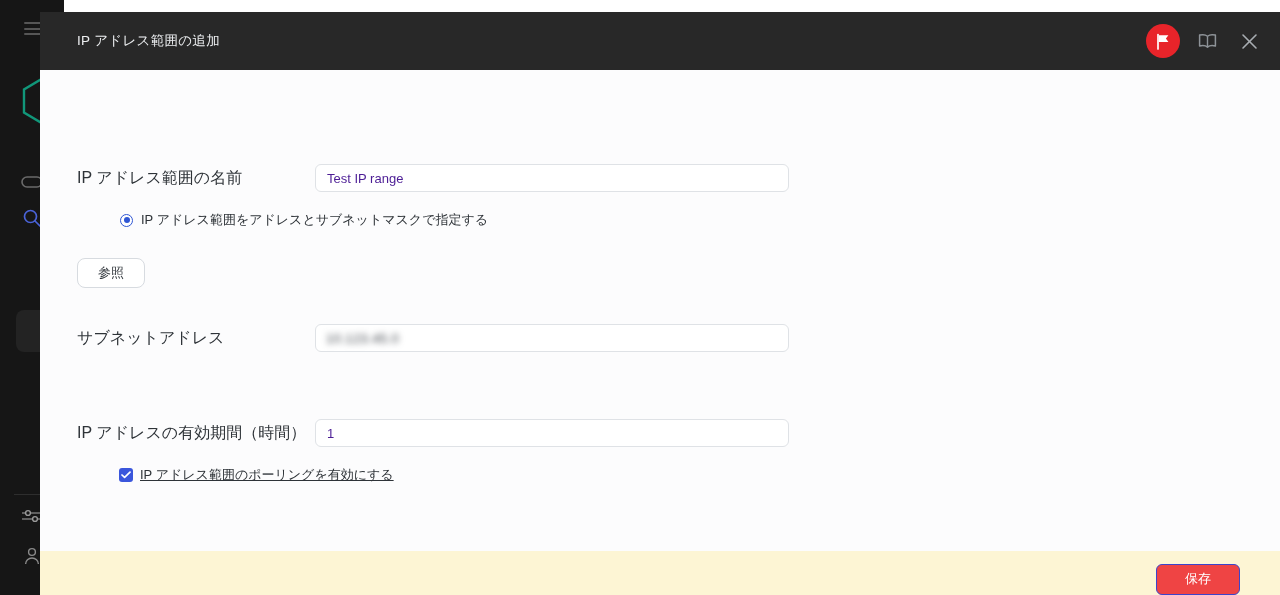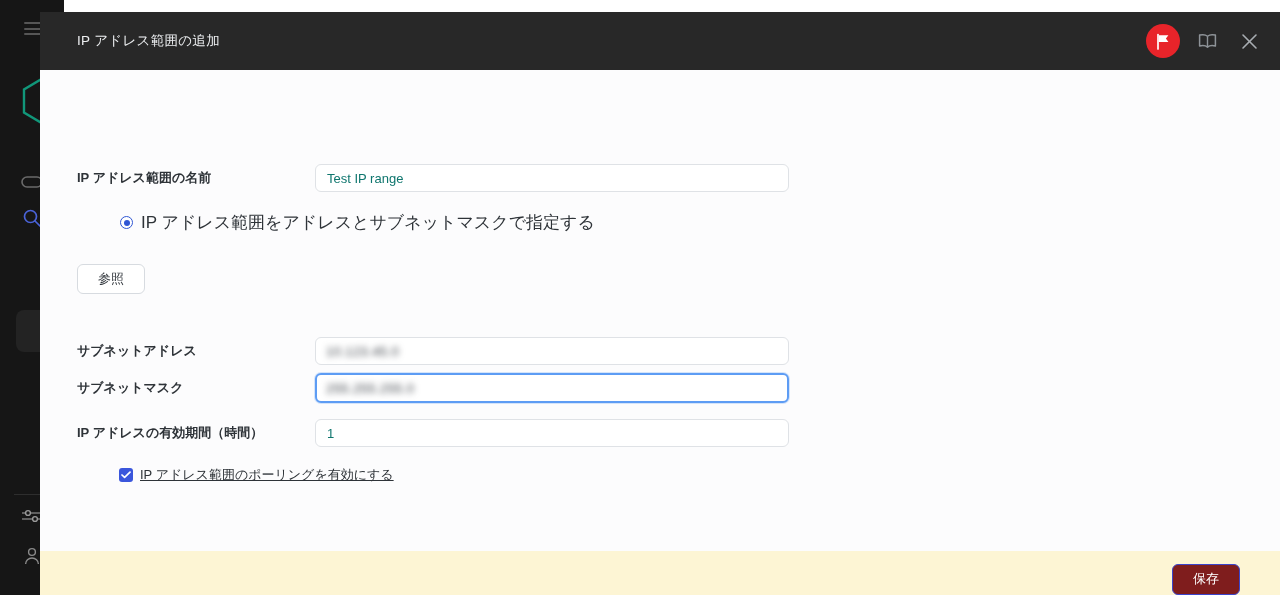--- a/index.html
+++ b/index.html
@@ -122,35 +122,34 @@
     overflow: hidden;
   }
 
   .form-row {
     position: absolute;
     display: flex;
     align-items: center;
   }
   .f-label {
     color: #2e3338;
-    font-size: 13px;
+    font-size: 16px;
     white-space: nowrap;
-    font-weight: bold;
   }
 
   .text-input {
     box-sizing: border-box;
     width: 474px;
     height: 28px;
     border: 1px solid #dfe2e6;
     border-radius: 6px;
     background: #ffffff;
     font-family: "Liberation Sans", "DejaVu Sans", sans-serif;
     font-size: 13px;
-    color: #0f766e;
+    color: #4c1d95;
     padding: 0 11px;
     outline: none;
   }
   .text-input.focused {
     border: 2px solid #5d9cf4;
     box-shadow: 0 0 0 1px rgba(93,156,244,.25);
     height: 30px;
   }
   .blurred-value {
     position: absolute;
@@ -189,21 +188,21 @@
   }
   .radio.checked::after {
     content: "";
     position: absolute;
     left: 2.5px; top: 2.5px;
     width: 6px; height: 6px;
     border-radius: 50%;
     background: #2f56d4;
   }
   .radio-label {
-    font-size: 17px;
+    font-size: 13px;
     color: #2e3338;
     white-space: nowrap;
   }
 
   
   .btn-browse {
     position: absolute;
     box-sizing: border-box;
     height: 30px;
     padding: 0 20px;
@@ -255,22 +254,22 @@
     height: 31px;
     border-radius: 6px;
     font-family: "Liberation Sans", "DejaVu Sans", sans-serif;
     font-size: 13px;
     cursor: pointer;
     display: inline-flex;
     align-items: center;
     justify-content: center;
   }
   .btn-primary {
-    width: 68px;
-    background: #7f1d1d;
+    width: 84px;
+    background: #ef4444;
     border: 1px solid #3c44cb;
     color: #ffffff;
   }
   .btn-secondary {
     width: 110px;
     background: #ffffff;
     border: 1px solid #d7dbe0;
     color: #32373d;
   }
 </style>
@@ -364,37 +363,30 @@
         <span class="f-label" style="width:238px">IP アドレス範囲の名前</span>
         <input class="text-input" type="text" value="Test IP range" style="">
       </div>
 
       <div class="radio-row" style="left:80px; top:141px;">
         <span class="radio checked"></span>
         <span class="radio-label">IP アドレス範囲をアドレスとサブネットマスクで指定する</span>
       </div>
 
 
-      <button class="btn-browse" style="left:37px; top:194px;">参照</button>
-
-      <div class="form-row" style="left:37px; top:267px;">
+      <button class="btn-browse" style="left:37px; top:188px;border-radius:8px;">参照</button>
+
+      <div class="form-row" style="left:37px; top:254px;">
         <span class="f-label" style="width:238px">サブネットアドレス</span>
         <span class="input-wrap">
           <input class="text-input" type="text" value="" style="">
           <span class="blurred-value">10.123.45.0</span>
         </span>
       </div>
 
-      <div class="form-row" style="left:37px; top:303px;">
-        <span class="f-label" style="width:238px">サブネットマスク</span>
-        <span class="input-wrap">
-          <input class="text-input focused" type="text" value="" style="">
-          <span class="blurred-value">255.255.255.0</span>
-        </span>
-      </div>
 
       <div class="form-row" style="left:37px; top:349px;">
         <span class="f-label" style="width:238px">IP アドレスの有効期間（時間）</span>
         <input class="text-input" type="text" value="1" style="">
       </div>
 
       <div class="check-row" style="left:79px; top:396px;">
         <span class="checkbox">
           <svg width="10" height="8" viewBox="0 0 10 8">
             <polyline points="1,4 3.6,6.4 9,1.2" fill="none" stroke="#ffffff" stroke-width="1.7" stroke-linecap="round" stroke-linejoin="round"></polyline>

